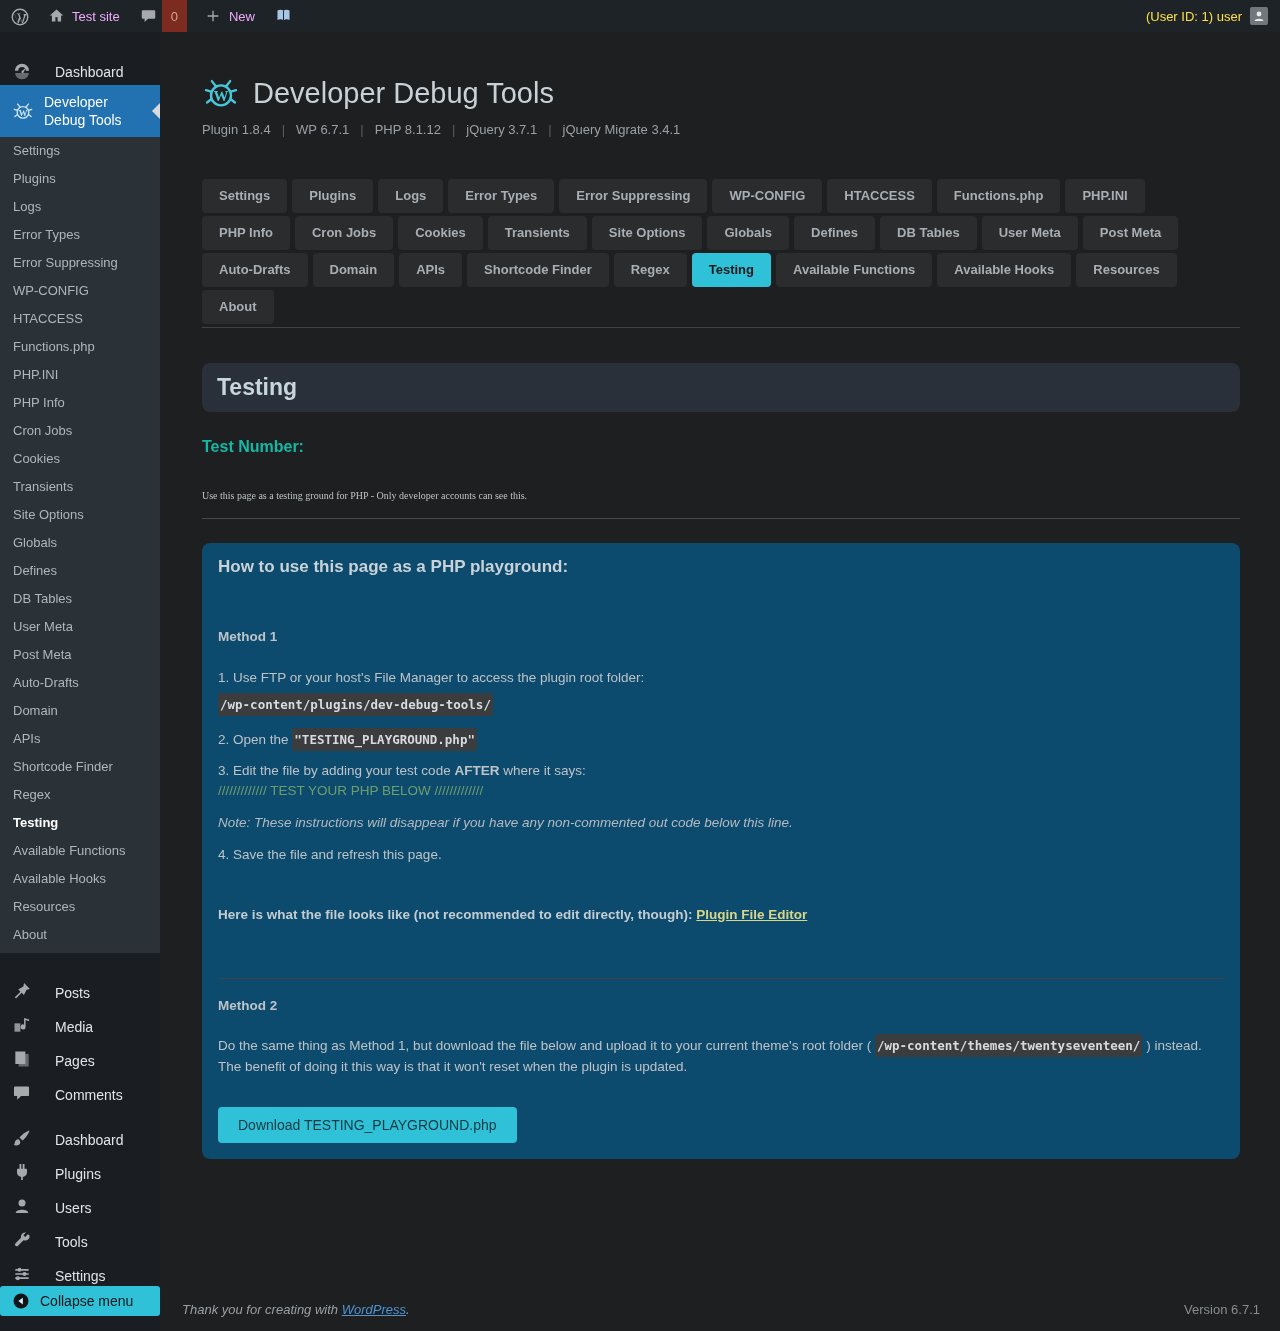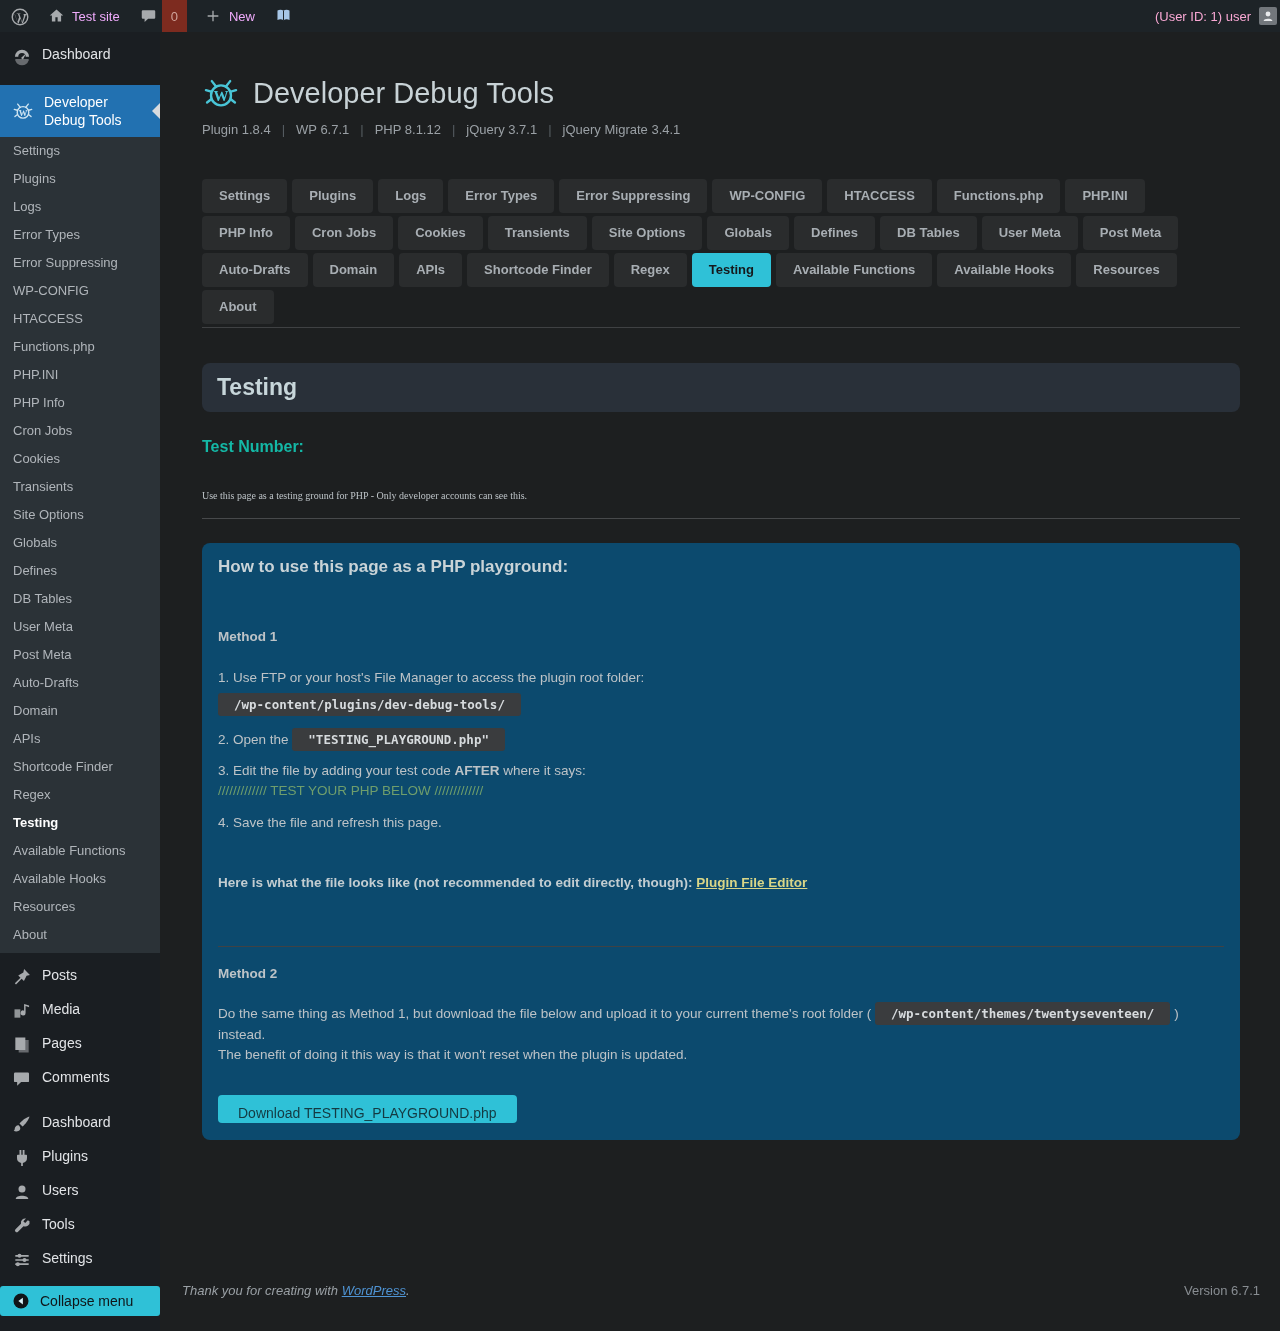--- a/index.html
+++ b/index.html
@@ -4,31 +4,31 @@
 <style>
   * { margin:0; padding:0; box-sizing:border-box; }
   html,body { width:1280px; height:1331px; overflow:hidden; }
   body { font-family:"Liberation Sans", sans-serif; background:#1d1f20; color:#bdc3c7; }
 
   
   .adminbar { height:32px; background:#1d2327; display:flex; align-items:center; font-size:13px; color:#c9ccd1; }
   .ab-item { display:flex; align-items:center; gap:6px; padding:0 10px; height:32px; color:#f0abfc; }
   .ab-item .ico { width:18px; height:18px; color:#a7aaad; }
   .ab-count { background:#7d2b1f; height:32px; padding:0 9px; display:flex; align-items:center; color:#d0a49b; }
-  .ab-right { margin-left:auto; display:flex; align-items:center; gap:8px; padding-right:3px; color:#f9a8d4; }
+  .ab-right { margin-left:auto; display:flex; align-items:center; gap:8px; padding-right:12px; color:#fde047; }
   .avatar { width:18px; height:18px; background:#72777c; border-radius:2px; display:flex; align-items:center; justify-content:center; color:#e8eaec; }
   .avatar svg { width:14px; height:14px; }
 
   
   .main { display:flex; }
   .sidebar { width:160px; min-width:160px; height:1299px; background:#1a1e22; padding-top:14px; font-size:14px; }
   .content { flex:1; display:flex; flex-direction:column; }
 
   
-  .mi { height:34px; display:flex; align-items:flex-start; gap:10px; padding:0 12px; color:#e2e4e7; cursor:pointer; }
+  .mi { height:34px; display:flex; align-items:flex-end; gap:23px; padding:0 12px; color:#e2e4e7; cursor:pointer; }
   .mi .ico { width:20px; height:20px; color:#a7aaad; flex:0 0 20px; }
   .mi-active-plugin { margin-top:5px; min-height:52px; background:#2271b1; color:#fff; display:flex; align-items:center; gap:10px; padding:6px 22px 6px 12px; position:relative; line-height:18px; }
   .mi-active-plugin .ico { width:22px; height:22px; color:#cfe5f2; flex:0 0 22px; }
   .mi-active-plugin:after { content:""; position:absolute; right:0; top:50%; margin-top:-8px; border:8px solid transparent; border-right-color:#d7dade; }
   .submenu { list-style:none; background:#2b3237; padding:0 0 4px 0; }
   .smi { height:28px; line-height:28px; padding-left:13px; font-size:13px; color:#b0b5ba; cursor:pointer; white-space:nowrap; }
   .smi.current { color:#ffffff; font-weight:bold; }
   .sb-sep { height:11px; }
   .bottom-menu { margin-top:14px; }
   .collapse-btn { margin-top:2px; height:30px; width:160px; background:#2fc1d7; color:#101518; display:flex; align-items:center; gap:10px; padding:0 12px; border-radius:3px; font-size:14px; cursor:pointer; }
@@ -51,34 +51,34 @@
   .section-panel h2 { font-size:23px; font-weight:bold; color:#c7d6da; }
 
   .test-number { margin-top:26px; font-size:16px; font-weight:bold; color:#14b8a6; }
   .intro { margin-top:34px; font-size:10px; color:#bdc3c7;font-family:Liberation Serif, serif; }
   hr.rule { border:none; border-top:1px solid #47494b; margin:17px 0 0 0; }
 
   .howto-box { margin-top:24px; background:#0c4a6e; border-radius:8px; padding:14px 16px 16px; font-size:13.5px; line-height:20px; color:#bdc3c7; }
   .howto-box h3 { font-size:17px; line-height:20px; font-weight:bold; color:#c9d3d7; }
   .method-label { font-weight:bold; margin-top:50px; }
   .step1 { margin-top:21px; }
-  .codechip { display:inline-block; background:#3a3c3e; color:#d7dbde; font-family:"DejaVu Sans Mono", monospace; font-weight:bold; font-size:12.5px; line-height:17px; padding:3px 16px; border-radius:3px; }
+  .codechip { display:inline-block; background:#3a3c3e; color:#d7dbde; font-family:"DejaVu Sans Mono", monospace; font-weight:bold; font-size:12.5px; line-height:17px; padding:3px 2px; border-radius:3px; }
   .step1 .codechip { margin-top:5px; }
   .step2 { margin-top:12px; }
   .step3 { margin-top:10px; }
   .bold { font-weight:bold; }
   .green-line { color:#6f9e6c; }
   .note { margin-top:12px; font-style:italic; color:#b4bac0; }
   .step4 { margin-top:12px; }
   .file-line { margin-top:40px; font-weight:bold; color:#c3cdd1; }
   .yellow-link { color:#d9d687; font-weight:bold; text-decoration:underline; cursor:pointer; }
   hr.inner-rule { border:none; border-top:1px solid #404244; margin:53px 0 0 0; }
   .method2-label { font-weight:bold; margin-top:17px; }
   .m2p { margin-top:18px; line-height:20px; }
-  .dl-btn { margin-top:30px; display:inline-block; background:#2fc1d7; color:#143a42; font-size:14px; font-family:inherit; border:none; border-radius:4px; padding:0 20px; height:28px; line-height:36px; cursor:pointer; }
+  .dl-btn { margin-top:30px; display:inline-block; background:#2fc1d7; color:#143a42; font-size:14px; font-family:inherit; border:none; border-radius:4px; padding:0 20px; height:36px; line-height:36px; cursor:pointer; }
 
   .footer { margin-top:143px; display:flex; justify-content:space-between; align-items:center; padding:0 20px 0 22px; font-size:13px; }
   .thanks { font-style:italic; color:#9aa0a5; }
   .wp-link { color:#4f94d4; text-decoration:underline; cursor:pointer; }
   .version { color:#888d92; }
 
   .ico svg, .ico { display:inline-block; }
   svg { vertical-align:middle; }
 </style>
 </head>
@@ -391,20 +391,21 @@
           <span class="codechip">"TESTING_PLAYGROUND.php"</span>
         </div>
 
         <div class="step3">
           <span>3. Edit the file by adding your test code</span>
           <span class="bold">AFTER</span>
           <span>where it says:</span><br>
           <span class="green-line">///////////// TEST YOUR PHP BELOW /////////////</span>
         </div>
 
+        <div class="note">Note: These instructions will disappear if you have any non-commented out code below this line.</div>
 
         <div class="step4">4. Save the file and refresh this page.</div>
 
         <div class="file-line">
           <span>Here is what the file looks like (not recommended to edit directly, though):</span>
           <a class="yellow-link">Plugin File Editor</a>
         </div>
 
         <hr class="inner-rule">
 

